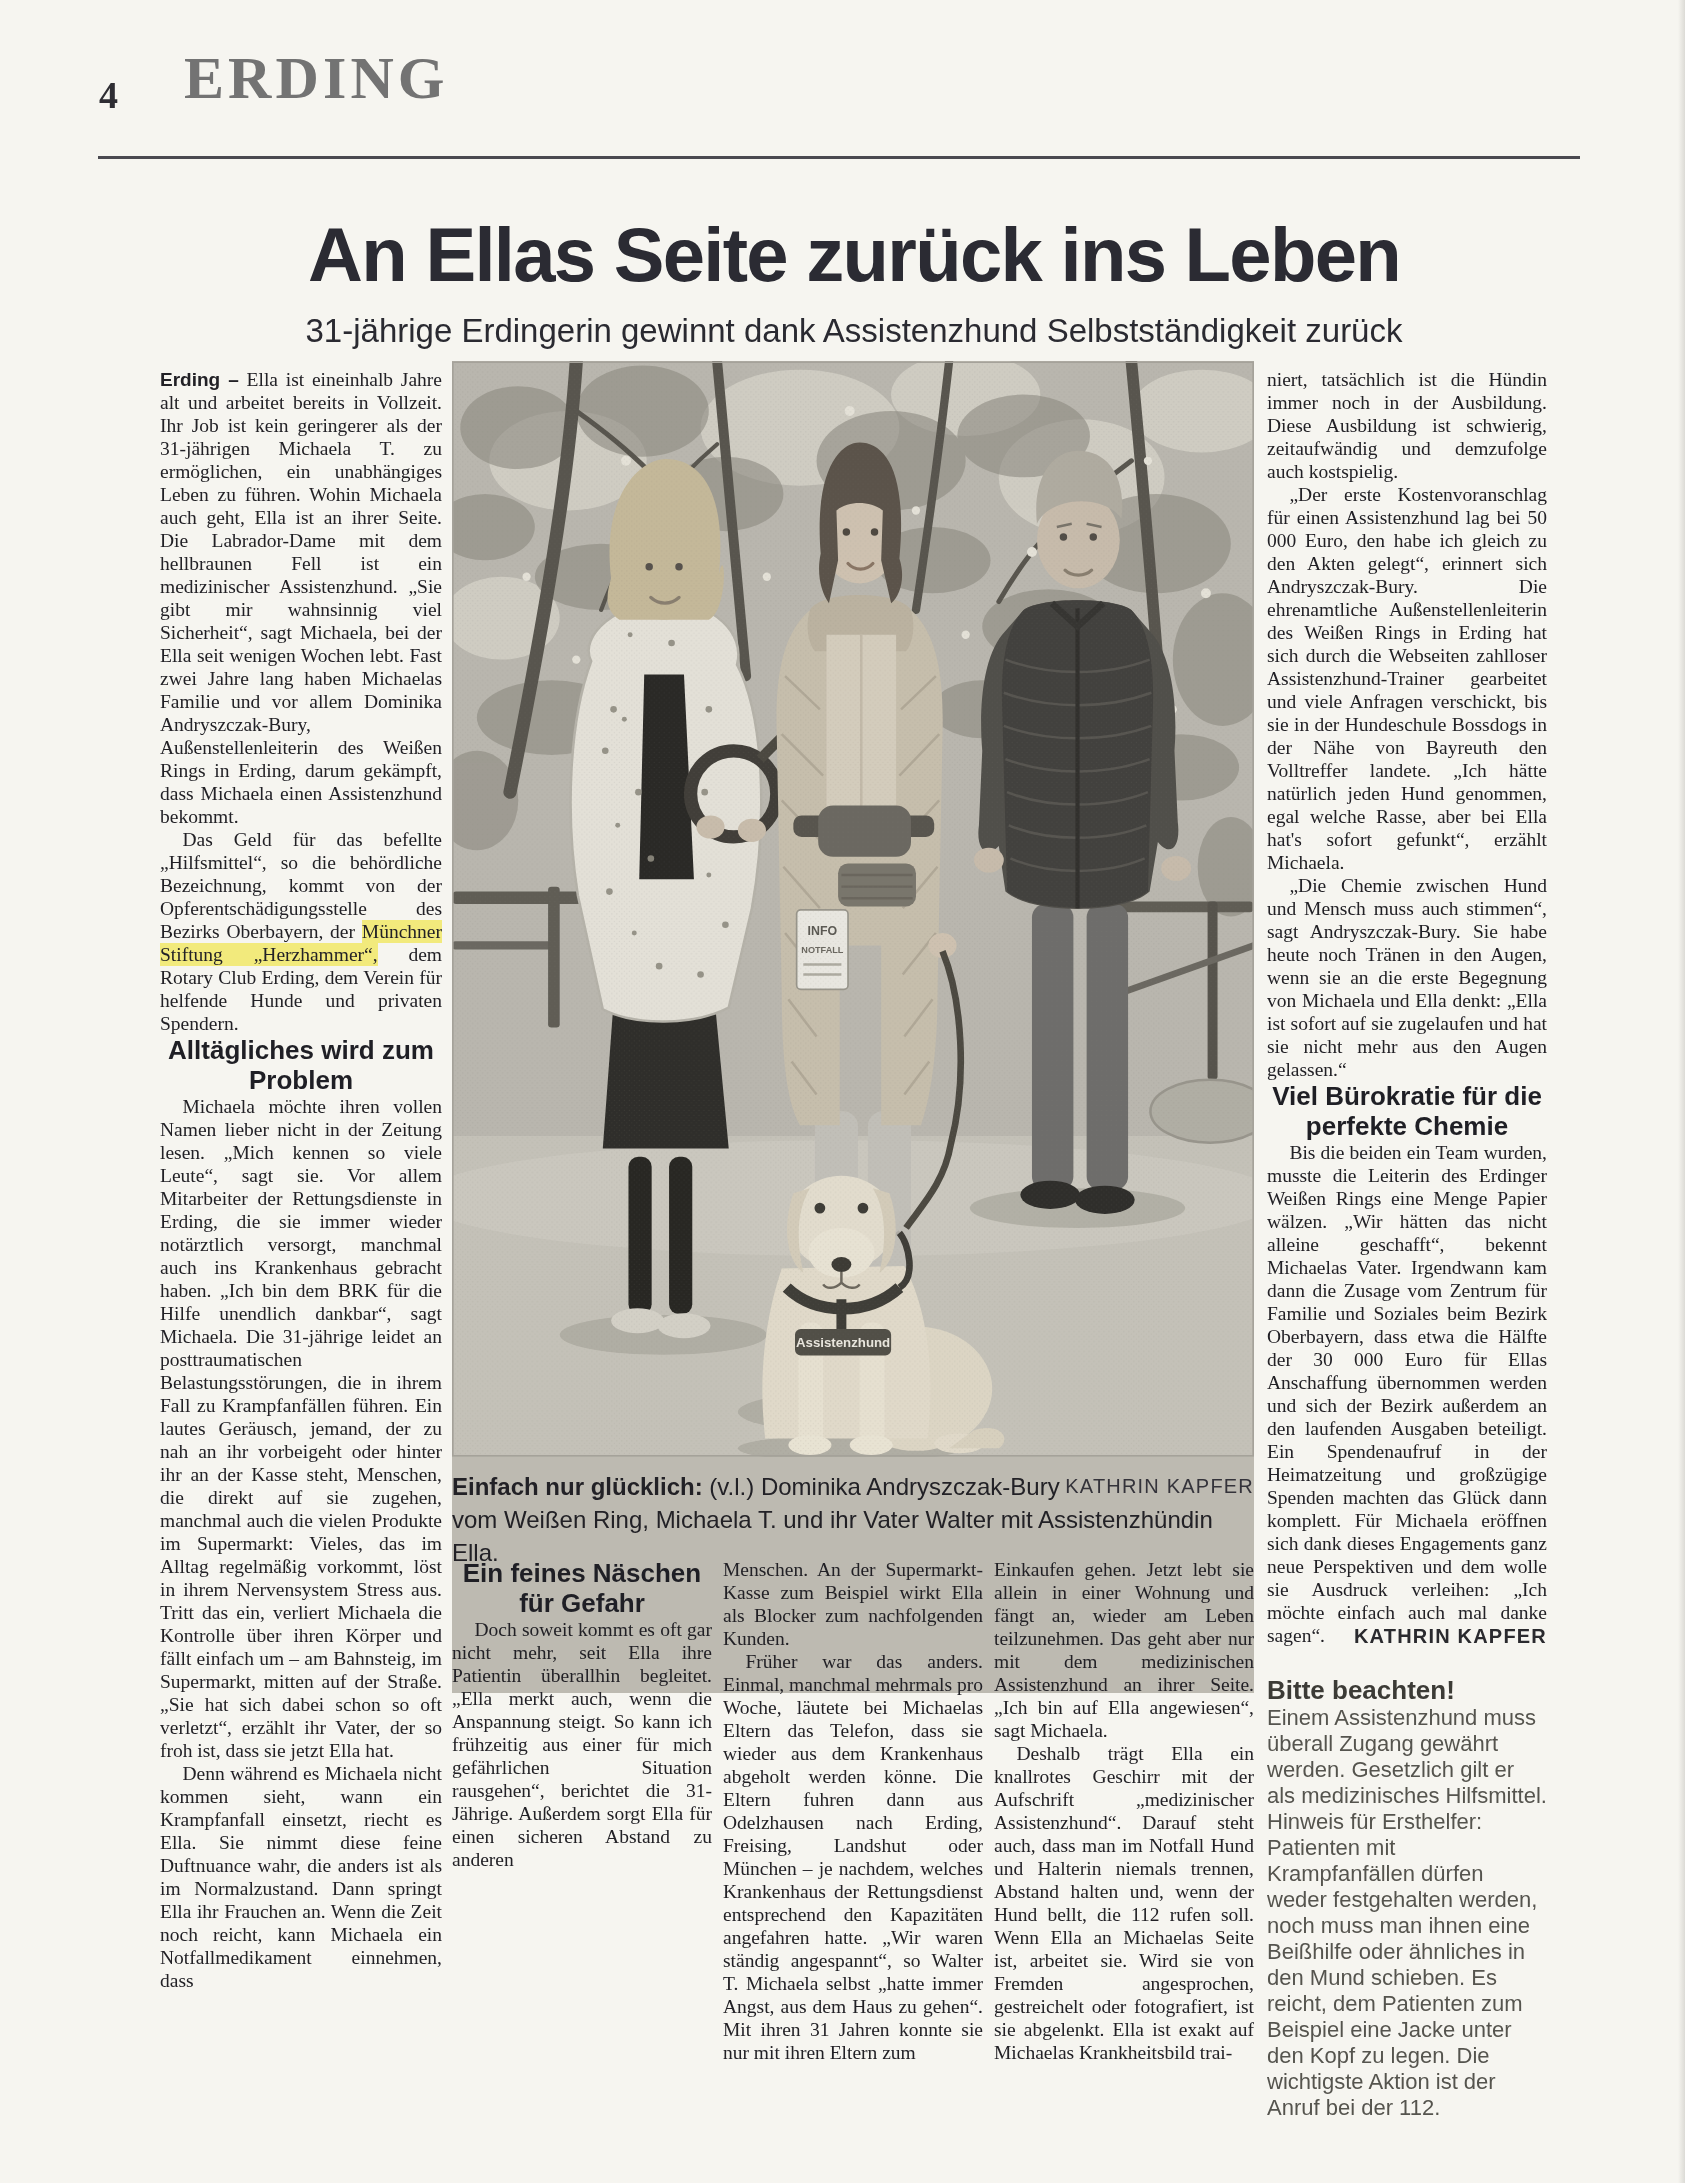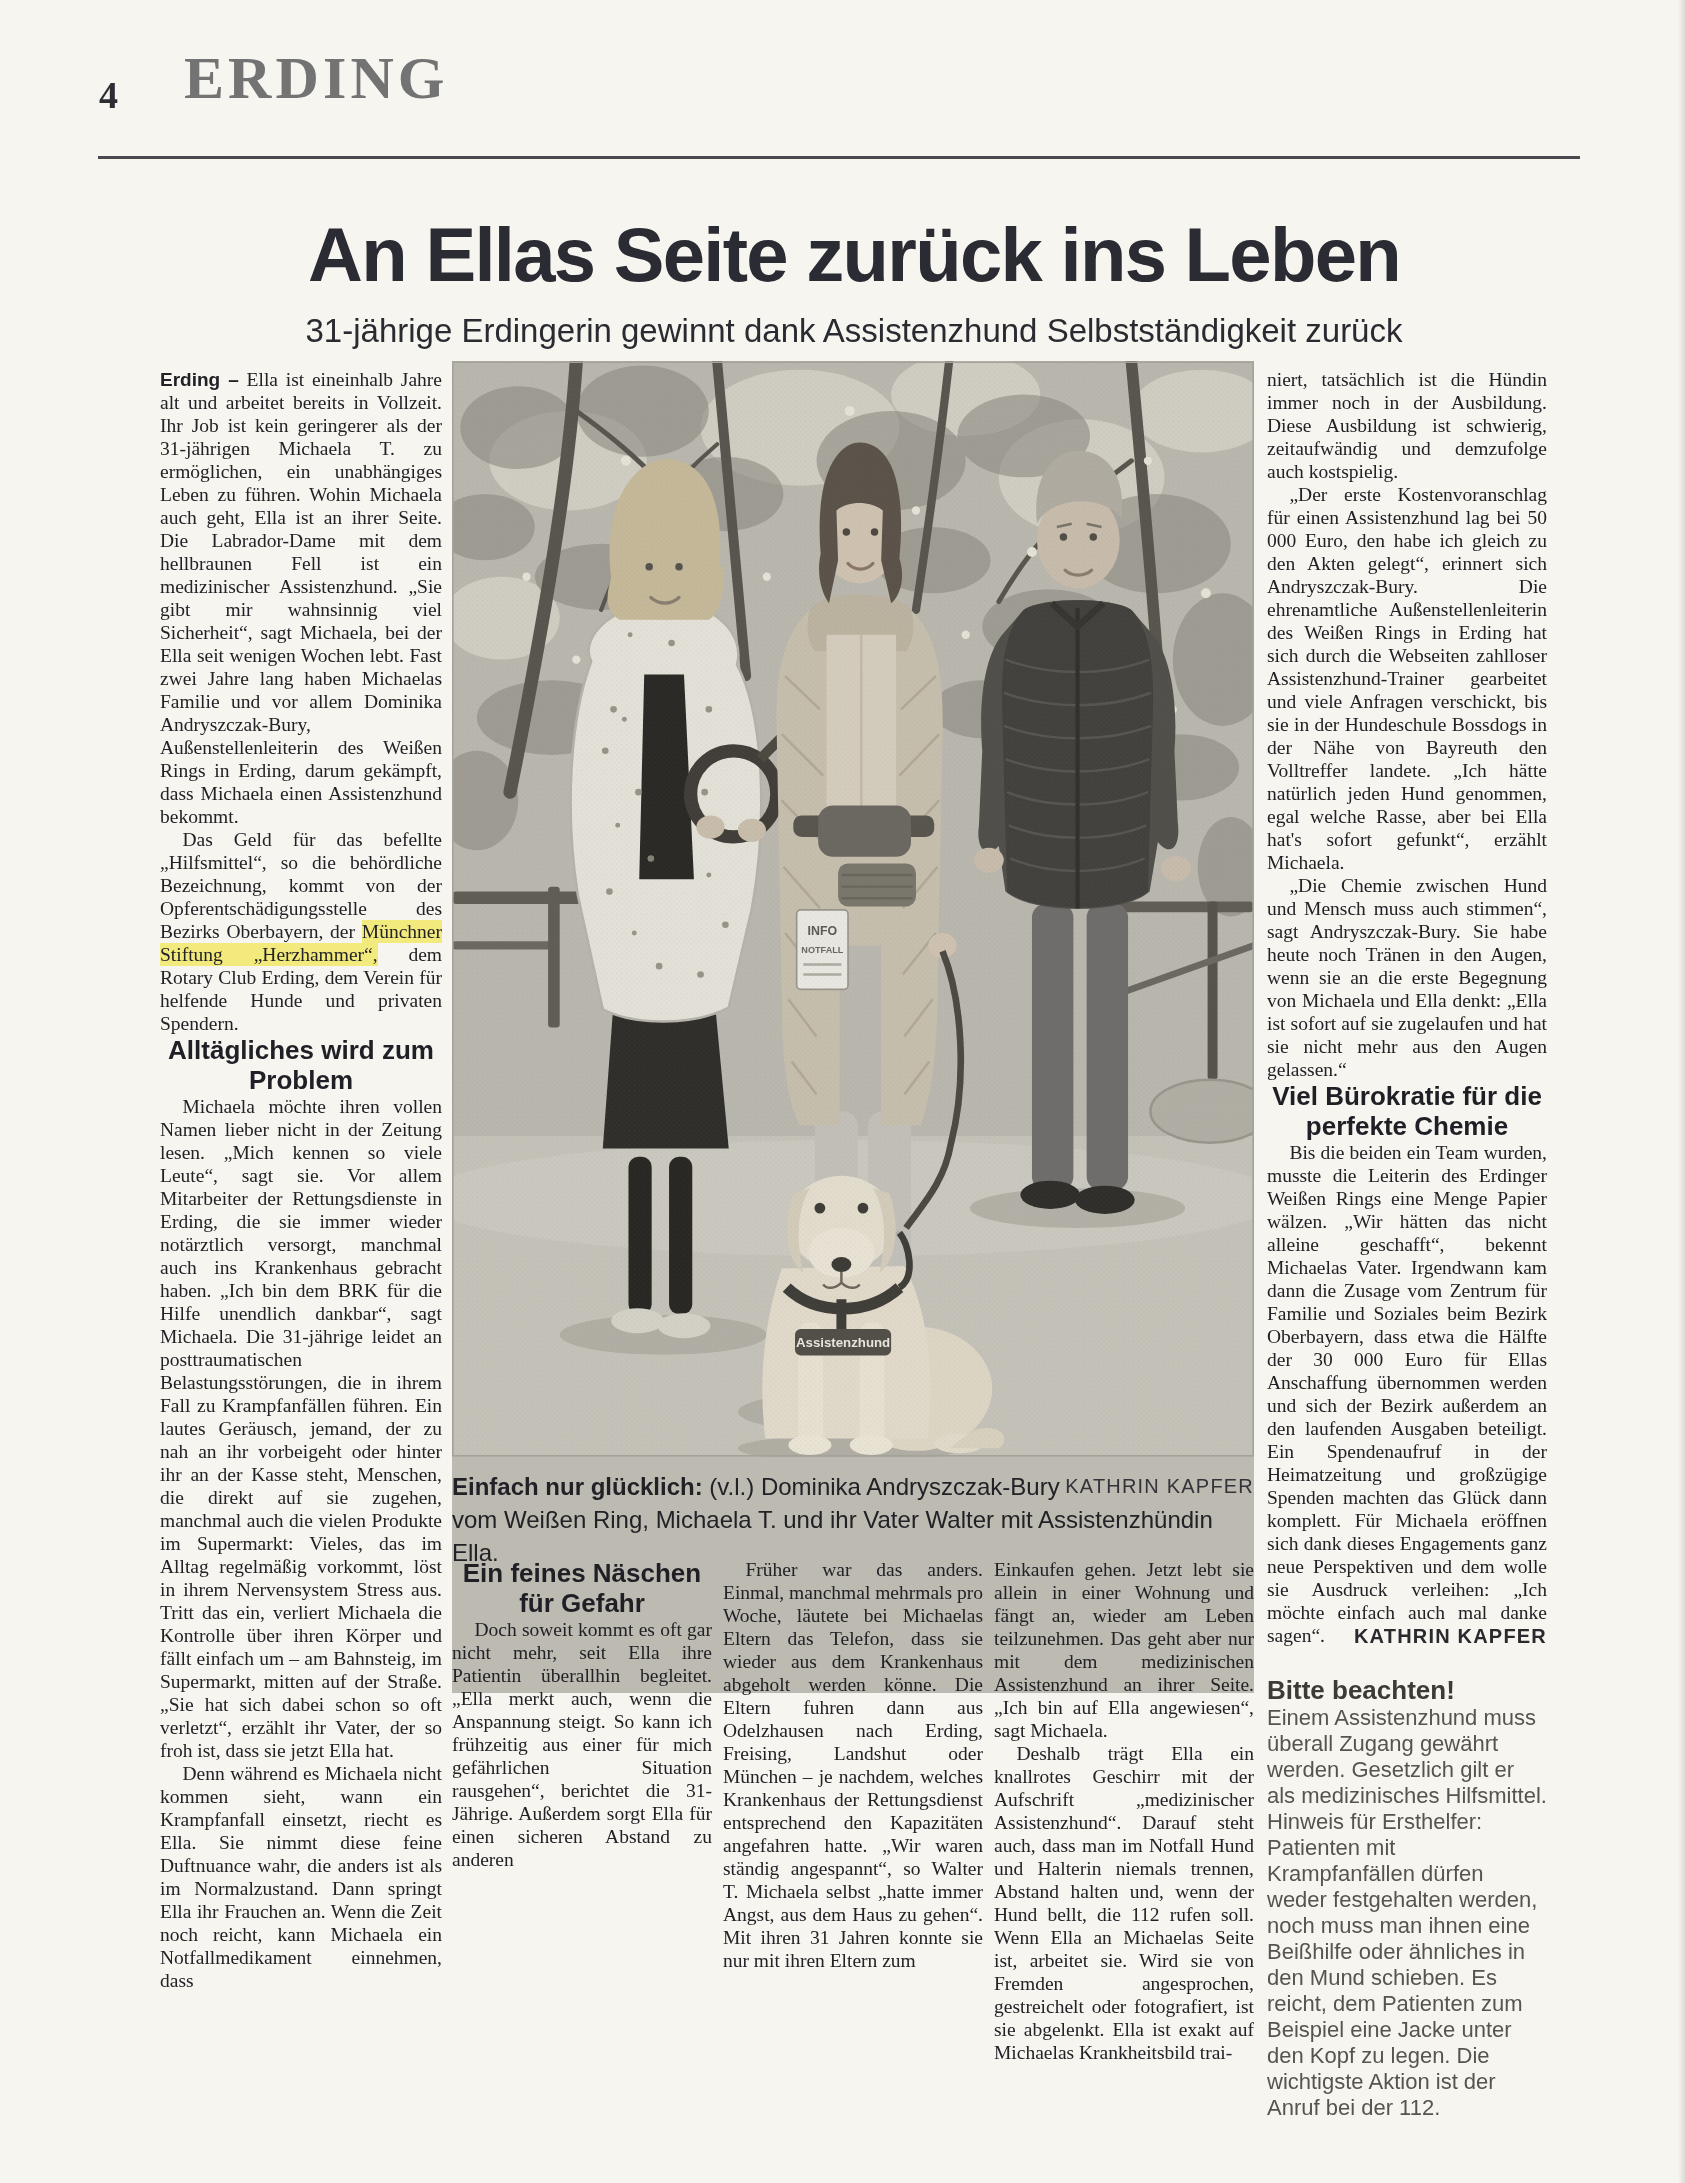--- a/index.html
+++ b/index.html
@@ -303,20 +303,21 @@
     <span class="cap-credit">KATHRIN KAPFER</span>
     <span class="cap-lead">Einfach nur glücklich:</span><span> (v.l.) Dominika Andryszczak-Bury vom Weißen Ring, Michaela T. und ihr Vater Walter mit Assistenzhündin Ella.</span>
   </div>
 
   <div class="col" id="col2">
     <p class="col-subhead">Ein feines Näschen für Gefahr</p>
     <p class="p-ind">Doch soweit kommt es oft gar nicht mehr, seit Ella ihre Patientin überallhin begleitet. „Ella merkt auch, wenn die Anspannung steigt. So kann ich frühzeitig aus einer für mich gefährlichen Situation rausgehen“, berichtet die 31-Jährige. Außerdem sorgt Ella für einen sicheren Abstand zu anderen</p>
   </div>
 
   <div class="col" id="col3">
+    <p>Menschen. An der Supermarkt-Kasse zum Beispiel wirkt Ella als Blocker zum nachfolgenden Kunden.</p>
     <p class="p-ind">Früher war das anders. Einmal, manchmal mehrmals pro Woche, läutete bei Michaelas Eltern das Telefon, dass sie wieder aus dem Krankenhaus abgeholt werden könne. Die Eltern fuhren dann aus Odelzhausen nach Erding, Freising, Landshut oder München – je nachdem, welches Krankenhaus der Rettungsdienst entsprechend den Kapazitäten angefahren hatte. „Wir waren ständig angespannt“, so Walter T. Michaela selbst „hatte immer Angst, aus dem Haus zu gehen“. Mit ihren 31 Jahren konnte sie nur mit ihren Eltern zum</p>
   </div>
 
   <div class="col" id="col4">
     <p>Einkaufen gehen. Jetzt lebt sie allein in einer Wohnung und fängt an, wieder am Leben teilzunehmen. Das geht aber nur mit dem medizinischen Assistenzhund an ihrer Seite. „Ich bin auf Ella angewiesen“, sagt Michaela.</p>
     <p class="p-ind">Deshalb trägt Ella ein knallrotes Geschirr mit der Aufschrift „medizinischer Assistenzhund“. Darauf steht auch, dass man im Notfall Hund und Halterin niemals trennen, Abstand halten und, wenn der Hund bellt, die 112 rufen soll. Wenn Ella an Michaelas Seite ist, arbeitet sie. Wird sie von Fremden angesprochen, gestreichelt oder fotografiert, ist sie abgelenkt. Ella ist exakt auf Michaelas Krankheitsbild trai-</p>
   </div>
 
   <div class="col" id="col5">
     <p>niert, tatsächlich ist die Hündin immer noch in der Ausbildung. Diese Ausbildung ist schwierig, zeitaufwändig und demzufolge auch kostspielig.</p>

